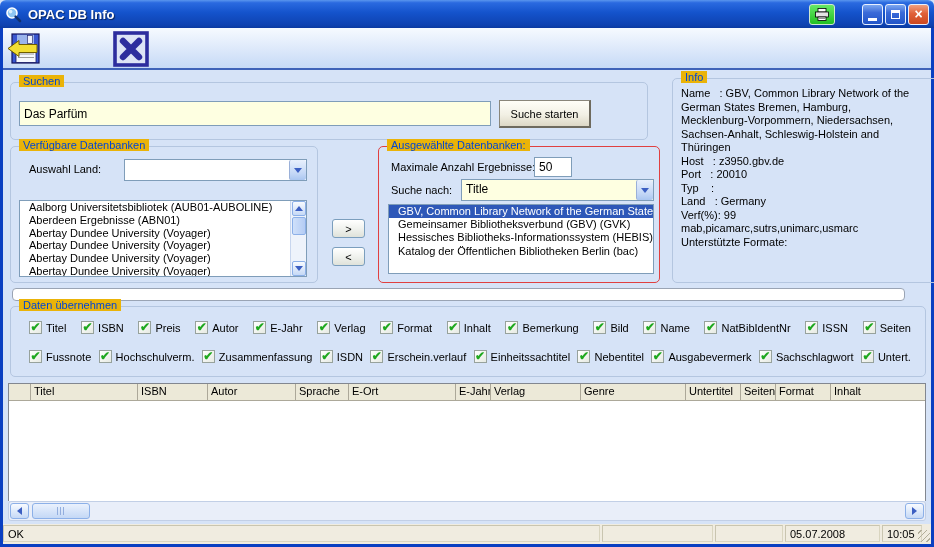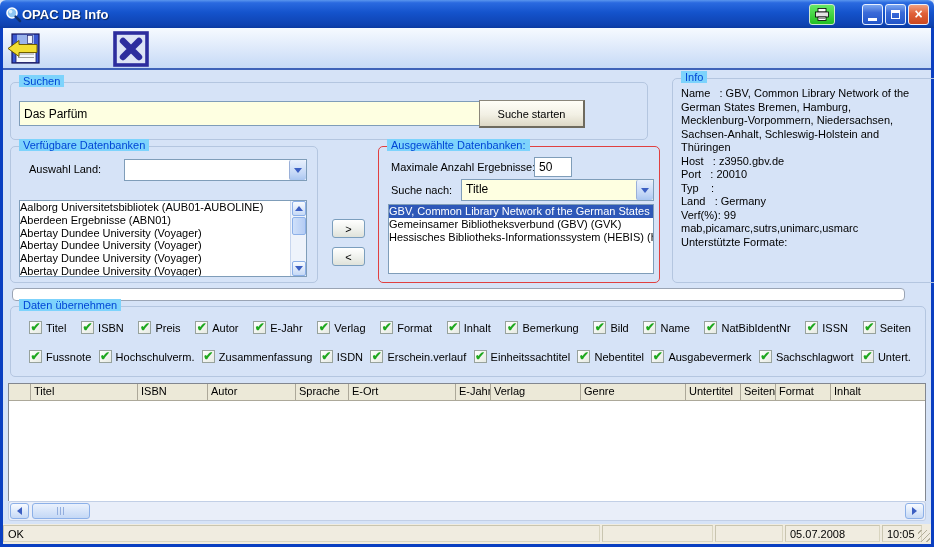--- a/index.html
+++ b/index.html
@@ -8,51 +8,51 @@
   #app{position:relative;width:934px;height:547px;background:#d6e3f7;overflow:hidden}
 
   
   .titlebar{position:absolute;left:0;top:0;width:934px;height:28px;
     background:linear-gradient(180deg,#5a96ee 0%,#2a6ae0 10%,#1453cc 45%,#0e42b0 90%,#0a3aa0 100%);
     border-radius:6px 6px 0 0;display:flex;align-items:center;padding:0 5px;}
   .win-border{position:absolute;background:#0a3fc1}
   .wb-left{left:0;top:28px;width:3px;height:519px}
   .wb-right{left:931px;top:28px;width:3px;height:519px}
   .wb-bottom{left:0;top:544px;width:934px;height:3px}
-  .title-text{color:#fff;font-weight:bold;font-size:13px;text-shadow:1px 1px 1px rgba(0,0,0,.55)}
+  .title-text{color:#fff;font-weight:bold;font-size:13px;margin-left:6px;text-shadow:1px 1px 1px rgba(0,0,0,.55)}
   .tb-buttons{margin-left:auto;display:flex;align-items:center}
   .tb-btn{width:21px;height:21px;border:1px solid #e8f0ff;border-radius:3px;display:flex;align-items:center;justify-content:center;margin-left:2px;cursor:pointer}
   .btn-blue{background:linear-gradient(180deg,#7da8f0 0%,#3a6ad8 40%,#2255c8 100%)}
   .btn-close{background:linear-gradient(180deg,#f0a080 0%,#e0613a 45%,#cc4820 100%);color:#fff;font-weight:bold;font-size:14px;line-height:14px}
   .btn-print{width:26px;height:21px;background:linear-gradient(180deg,#66e866,#22c022);border:1px solid #cfe8cf;border-radius:3px;display:flex;align-items:center;justify-content:center;margin-right:25px;cursor:pointer}
   .glyph-min{width:9px;height:3px;background:#fff;align-self:flex-end;margin:0 auto 3px auto}
   .glyph-max{width:9px;height:9px;border:1px solid #fff;border-top-width:3px}
 
   .toolbar{position:absolute;left:3px;top:28px;width:928px;height:42px;
     background:linear-gradient(180deg,#f6faff 0%,#dce8fa 55%,#c6daf6 100%);
     border-bottom:2px solid #3f63b8}
   .tool-ic{position:absolute;top:3px;width:36px;height:36px;cursor:pointer}
 
   
   .group{position:absolute;border:1px solid #b4c6e0;border-radius:5px}
   .group-red{border-color:#e04040}
-  .gcap{position:absolute;top:-8px;left:8px;background:#7dd3fc;padding:0 4px;color:#0046d5;white-space:nowrap}
+  .gcap{position:absolute;top:-8px;left:8px;background:#eab308;padding:0 4px;color:#0046d5;white-space:nowrap}
 
   .text-input{background:#feffe1;border:1px solid #7f9db9;font-family:"Liberation Sans",sans-serif;font-size:12px;padding:1px 4px;position:absolute}
   .btn-xp{position:absolute;background:linear-gradient(180deg,#fffef8 0%,#f2f0e4 55%,#ddd8c6 100%);
     border:1px solid #8a867a;border-right:2px solid #6e6a5e;border-bottom:2px solid #6e6a5e;
     font-size:11px;cursor:pointer;font-family:"Liberation Sans",sans-serif}
   .combo{position:absolute;background:#fff;border:1px solid #7f9db9;display:flex;align-items:stretch}
   .combo.yellow{background:#feffe1}
   .combo .val{flex:1;padding:2px 4px;font-size:12px;white-space:nowrap;overflow:hidden}
   .combo .drop{width:17px;background:linear-gradient(180deg,#e8f0fd 0%,#c2d6f6 70%,#aac6f0 100%);border-left:1px solid #9ab0d8;border-radius:2px;display:flex;align-items:center;justify-content:center;cursor:pointer}
   .chev{width:0;height:0;border-left:4px solid transparent;border-right:4px solid transparent;border-top:5px solid #3c5fc2}
 
   .listbox{position:absolute;background:#fff;border:1px solid #7f9db9;overflow:hidden}
-  .lrow{height:12.8px;line-height:12.8px;padding-left:0;white-space:nowrap;font-size:11px;cursor:default}
+  .lrow{height:12.8px;line-height:12.8px;padding-left:9px;white-space:nowrap;font-size:11px;cursor:default}
   .lrow.sel{background:#2e58b8;color:#fff}
 
   
   .vscroll{position:absolute;right:0;top:0;bottom:0;width:16px;background:#eef3fb;border-left:1px solid #c8d6ee}
   .vbtn{position:absolute;left:1px;width:14px;height:15px;background:linear-gradient(180deg,#f8fbff,#c6d9f6);border:1px solid #8cb0e8;border-radius:2px;display:flex;align-items:center;justify-content:center;cursor:pointer}
   .tri-up{width:0;height:0;border-left:4px solid transparent;border-right:4px solid transparent;border-bottom:5px solid #3c5fc2}
   .tri-down{width:0;height:0;border-left:4px solid transparent;border-right:4px solid transparent;border-top:5px solid #3c5fc2}
   .vthumb{position:absolute;left:1px;top:16px;width:14px;height:18px;background:linear-gradient(90deg,#cfe0fa,#b4ccf4);border:1px solid #8cb0e8;border-radius:2px;cursor:pointer}
 
   .mini-btn{position:absolute;width:33px;height:19px;background:linear-gradient(180deg,#ffffff,#f0f2ee 50%,#dfe2da 100%);border:1px solid #7b9ebd;border-radius:3px;font-size:11px;cursor:pointer}
@@ -142,21 +142,21 @@
           <rect x="2" y="2" width="32" height="32" fill="#dde4f6" stroke="#2d2d9e" stroke-width="3.6"></rect>
           <path d="M10 10 L26 26 M26 10 L10 26" stroke="#2d2d9e" stroke-width="6.4" stroke-linecap="round"></path>
         </svg>
       </span>
     </div>
   </div>
 
   <div class="group" style="left:10px;top:82px;width:638px;height:58px">
     <span class="gcap">Suchen</span>
     <input class="text-input" style="left: 8px; top: 18px; width: 472px; height: 25px;" value="Das Parfüm">
-    <button class="btn-xp" style="left:468px;top:17px;width:106px;height:28px">Suche starten</button>
+    <button class="btn-xp" style="left:488px;top:17px;width:92px;height:28px">Suche starten</button>
   </div>
 
   <div class="group" style="left:672px;top:78px;width:282px;height:205px">
     <span class="gcap">Info</span>
     <div style="position:absolute;left:8px;top:8px;right:4px">
       <div class="info-line">Name   : GBV, Common Library Network of the</div>
       <div class="info-line">German States Bremen, Hamburg,</div>
       <div class="info-line">Mecklenburg-Vorpommern, Niedersachsen,</div>
       <div class="info-line">Sachsen-Anhalt, Schleswig-Holstein and</div>
       <div class="info-line">Thüringen</div>
@@ -211,20 +211,21 @@
     <div class="combo yellow" style="left:82px;top:32px;width:193px;height:22px">
       <span class="val">Title</span>
       <span class="drop">
           <span class="chev"></span>
         </span>
     </div>
     <div class="listbox" style="left:9px;top:57px;width:266px;height:70px">
       <div class="lrow sel" style="height:13.2px;line-height:13.2px">GBV, Common Library Network of the German States Br</div>
       <div class="lrow" style="height:13.2px;line-height:13.2px">Gemeinsamer Bibliotheksverbund (GBV) (GVK)</div>
       <div class="lrow" style="height:13.2px;line-height:13.2px">Hessisches Bibliotheks-Informationssystem (HEBIS) (het</div>
+      <div class="lrow" style="height:13.2px;line-height:13.2px">Katalog der Öffentlichen Bibliotheken Berlin (bac)</div>
     </div>
   </div>
 
   <div class="progressbar"></div>
 
   <div class="group" style="left:10px;top:306px;width:916px;height:71px">
     <span class="gcap">Daten übernehmen</span>
     <div class="cbrow" style="top:14px">
       <label class="cb">
           <span class="box">✔</span>

